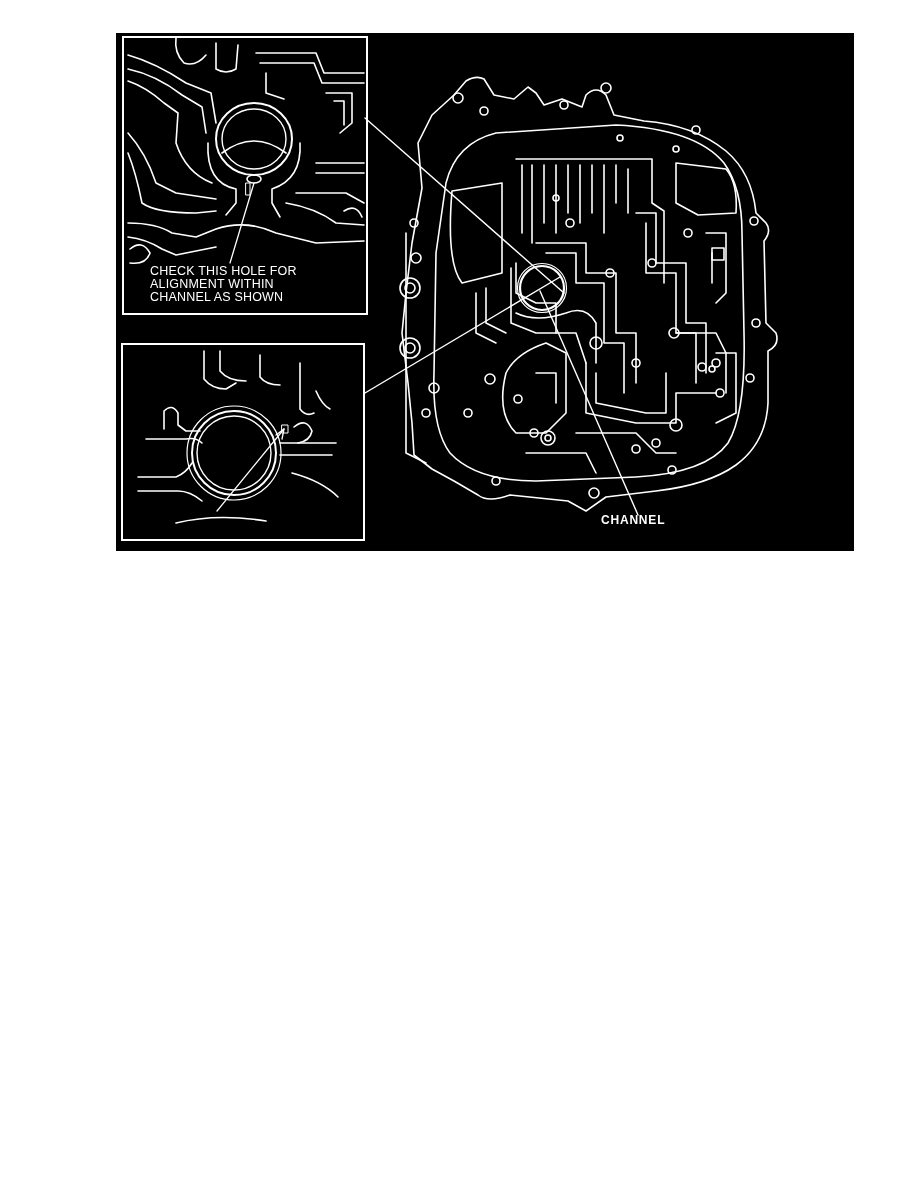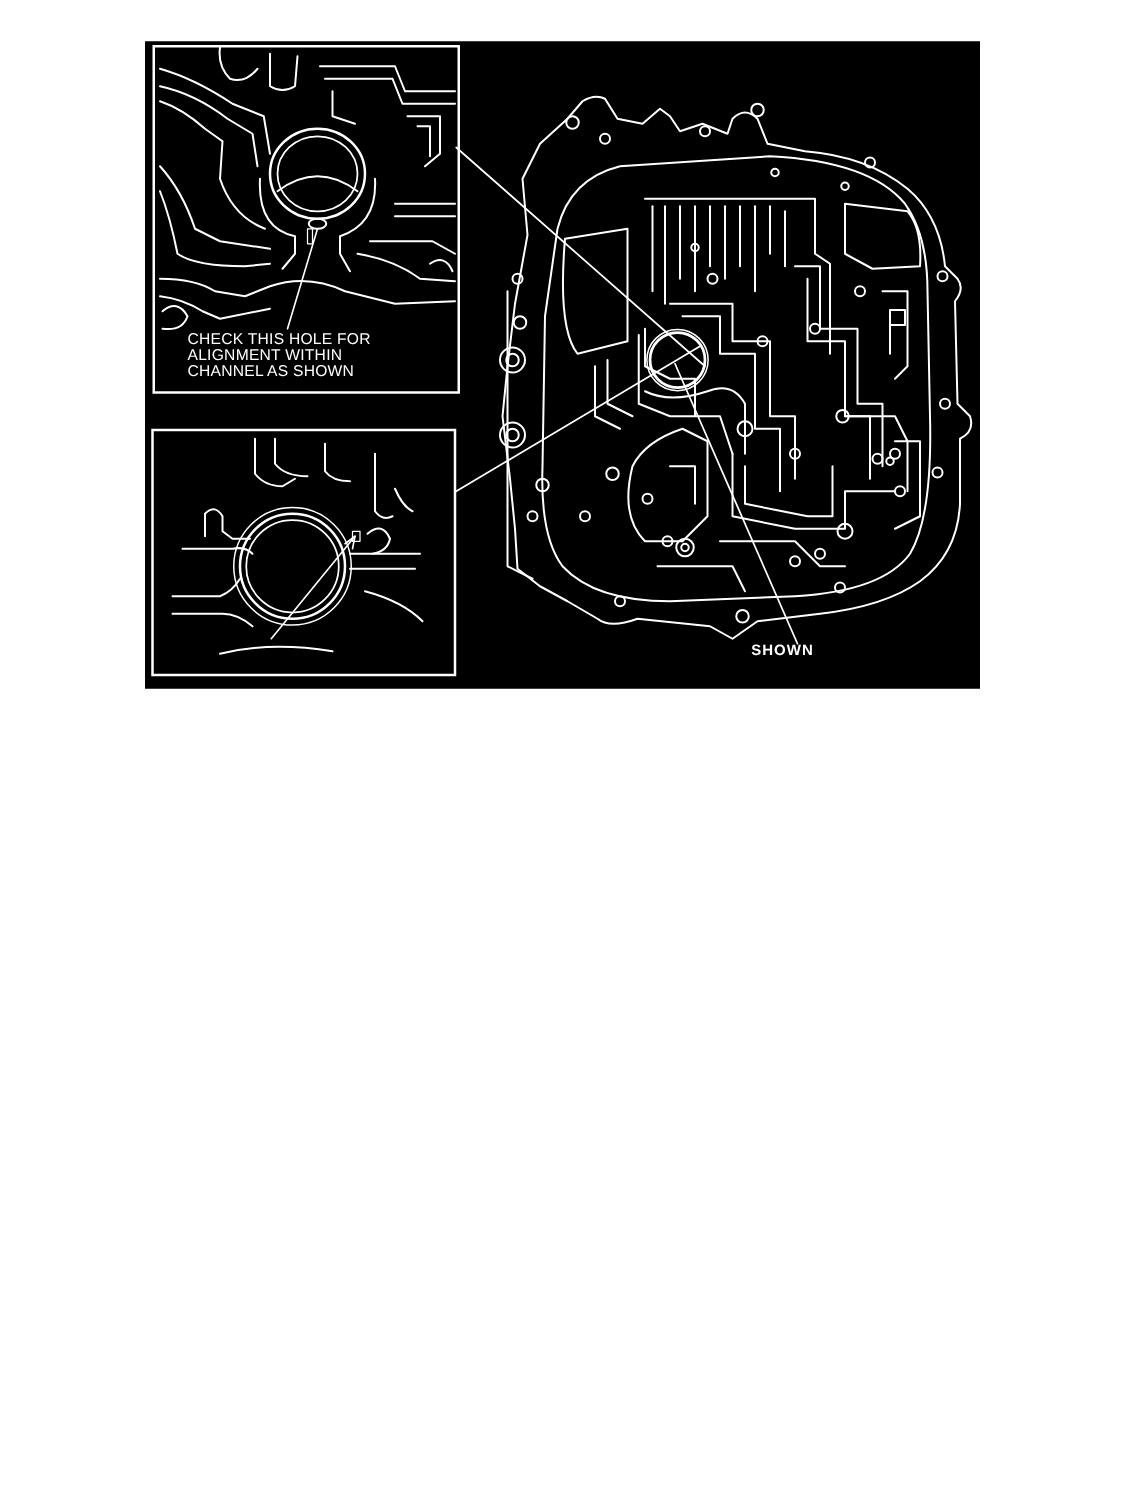--- a/index.html
+++ b/index.html
@@ -1,17 +1,17 @@
 <!DOCTYPE html>
 <html><head>
 <meta charset="utf-8">
 <style>
   html, body { margin: 0; padding: 0; background: #ffffff; }
   body { width: 918px; height: 1188px; position: relative; overflow: hidden; font-family: "Liberation Sans", sans-serif; }
-  .figure { position: absolute; left: 116px; top: 33px; width: 668px; height: 518px; background: #000000; }
+  .figure { position: absolute; left: 116px; top: 33px; width: 738px; height: 518px; background: #000000; }
   .figure svg { position: absolute; left: 0; top: 0; width: 686px; height: 518px; }
   .inset { position: absolute; border: 2px solid #ffffff; box-sizing: border-box; }
   .inset-top { left: 6px; top: 3px; width: 246px; height: 279px; }
   .inset-bottom { left: 5px; top: 310px; width: 244px; height: 198px; }
   .label { position: absolute; color: #ffffff; font-family: "Liberation Sans", sans-serif; font-size: 12.5px; line-height: 13px; letter-spacing: 0.2px; white-space: pre; }
   .label-check { left: 34px; top: 232px; }
   .label-drill { left: 17px; top: 477px; }
   .label-sleeve { left: 485px; top: 481px; font-size: 12px; font-weight: bold; letter-spacing: 0.8px; }
 </style>
 </head>
@@ -178,14 +178,14 @@
       </g>
     </g>
   </svg>
 
   <div class="inset inset-top"></div>
   <div class="inset inset-bottom"></div>
 
   <div class="label label-check">CHECK THIS HOLE FOR
 ALIGNMENT WITHIN
 CHANNEL AS SHOWN</div>
-  <div class="label label-sleeve">SHOWN</div>
+  <div class="label label-sleeve">CHANNEL</div>
 </div>
 
 </body></html>

